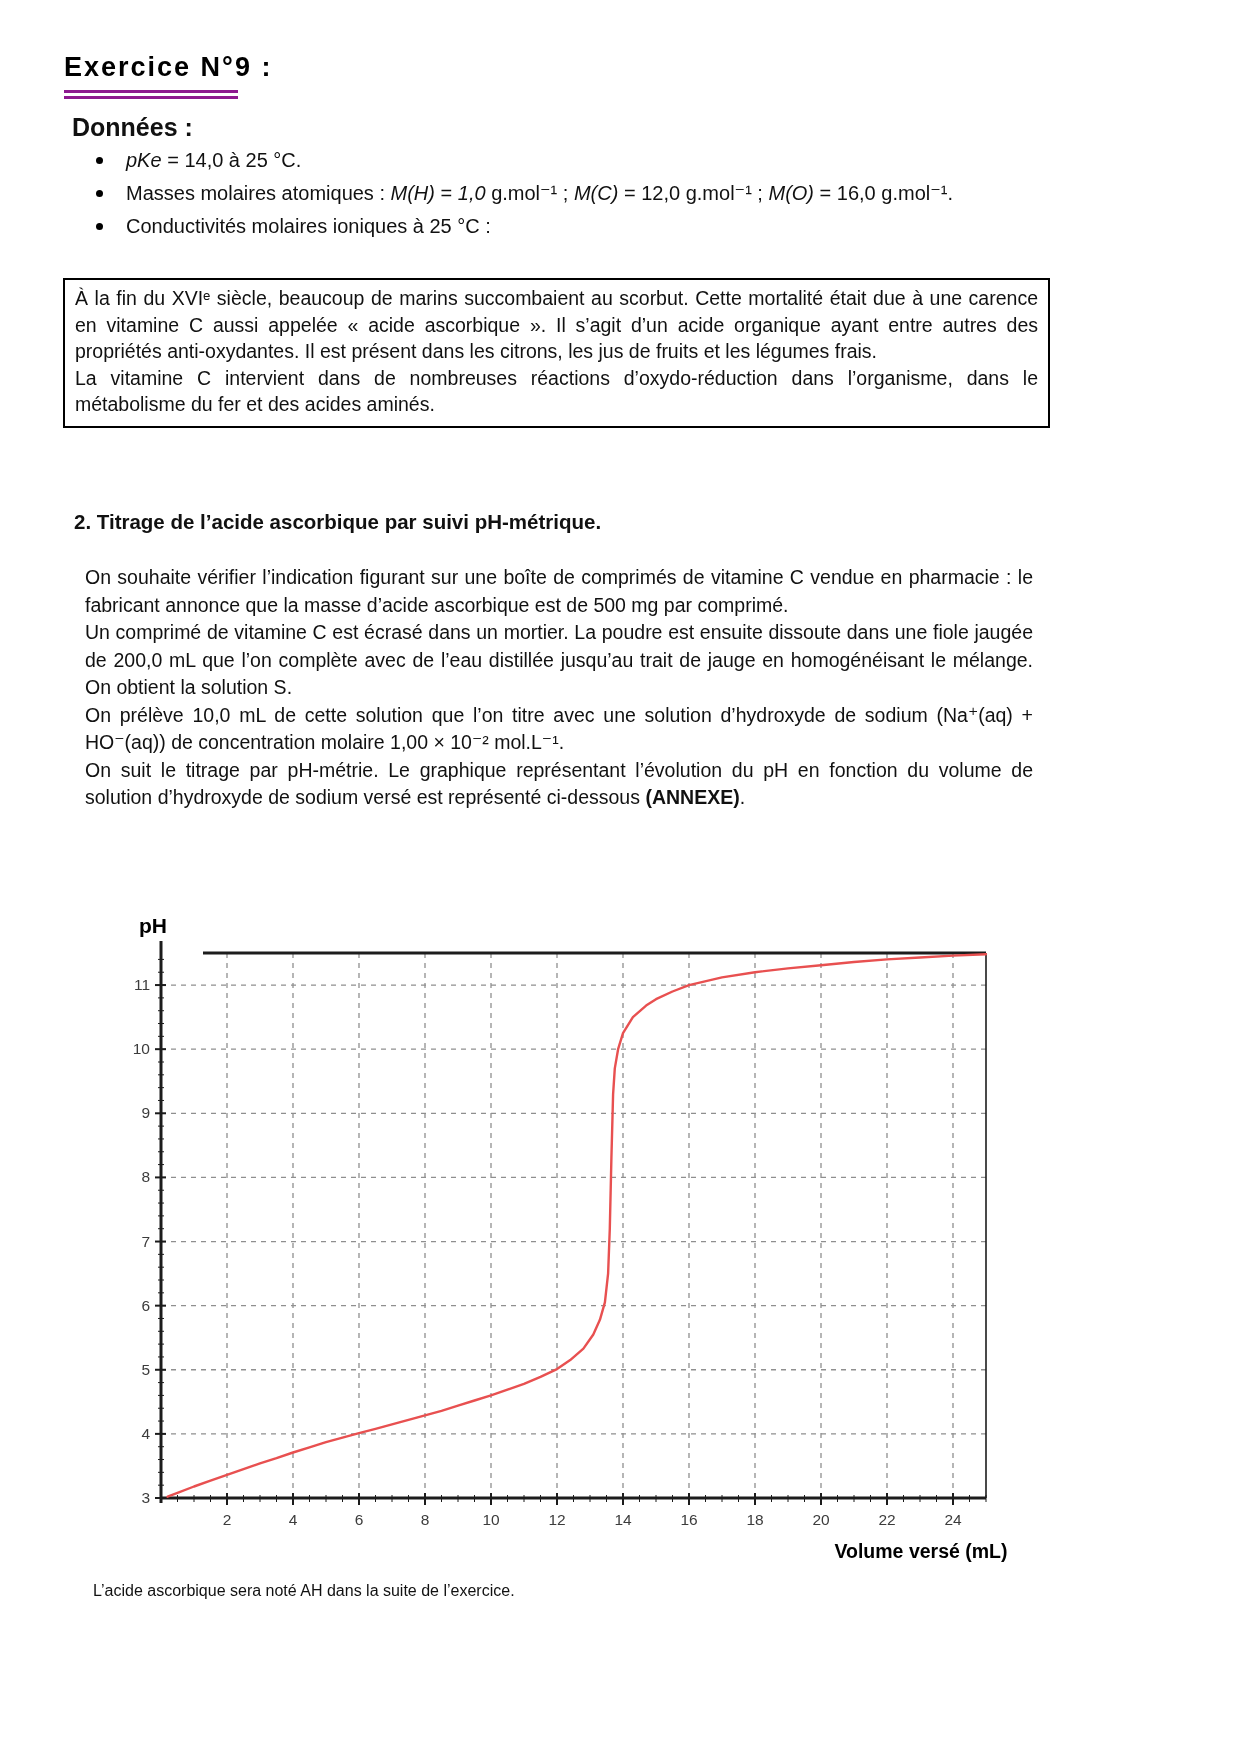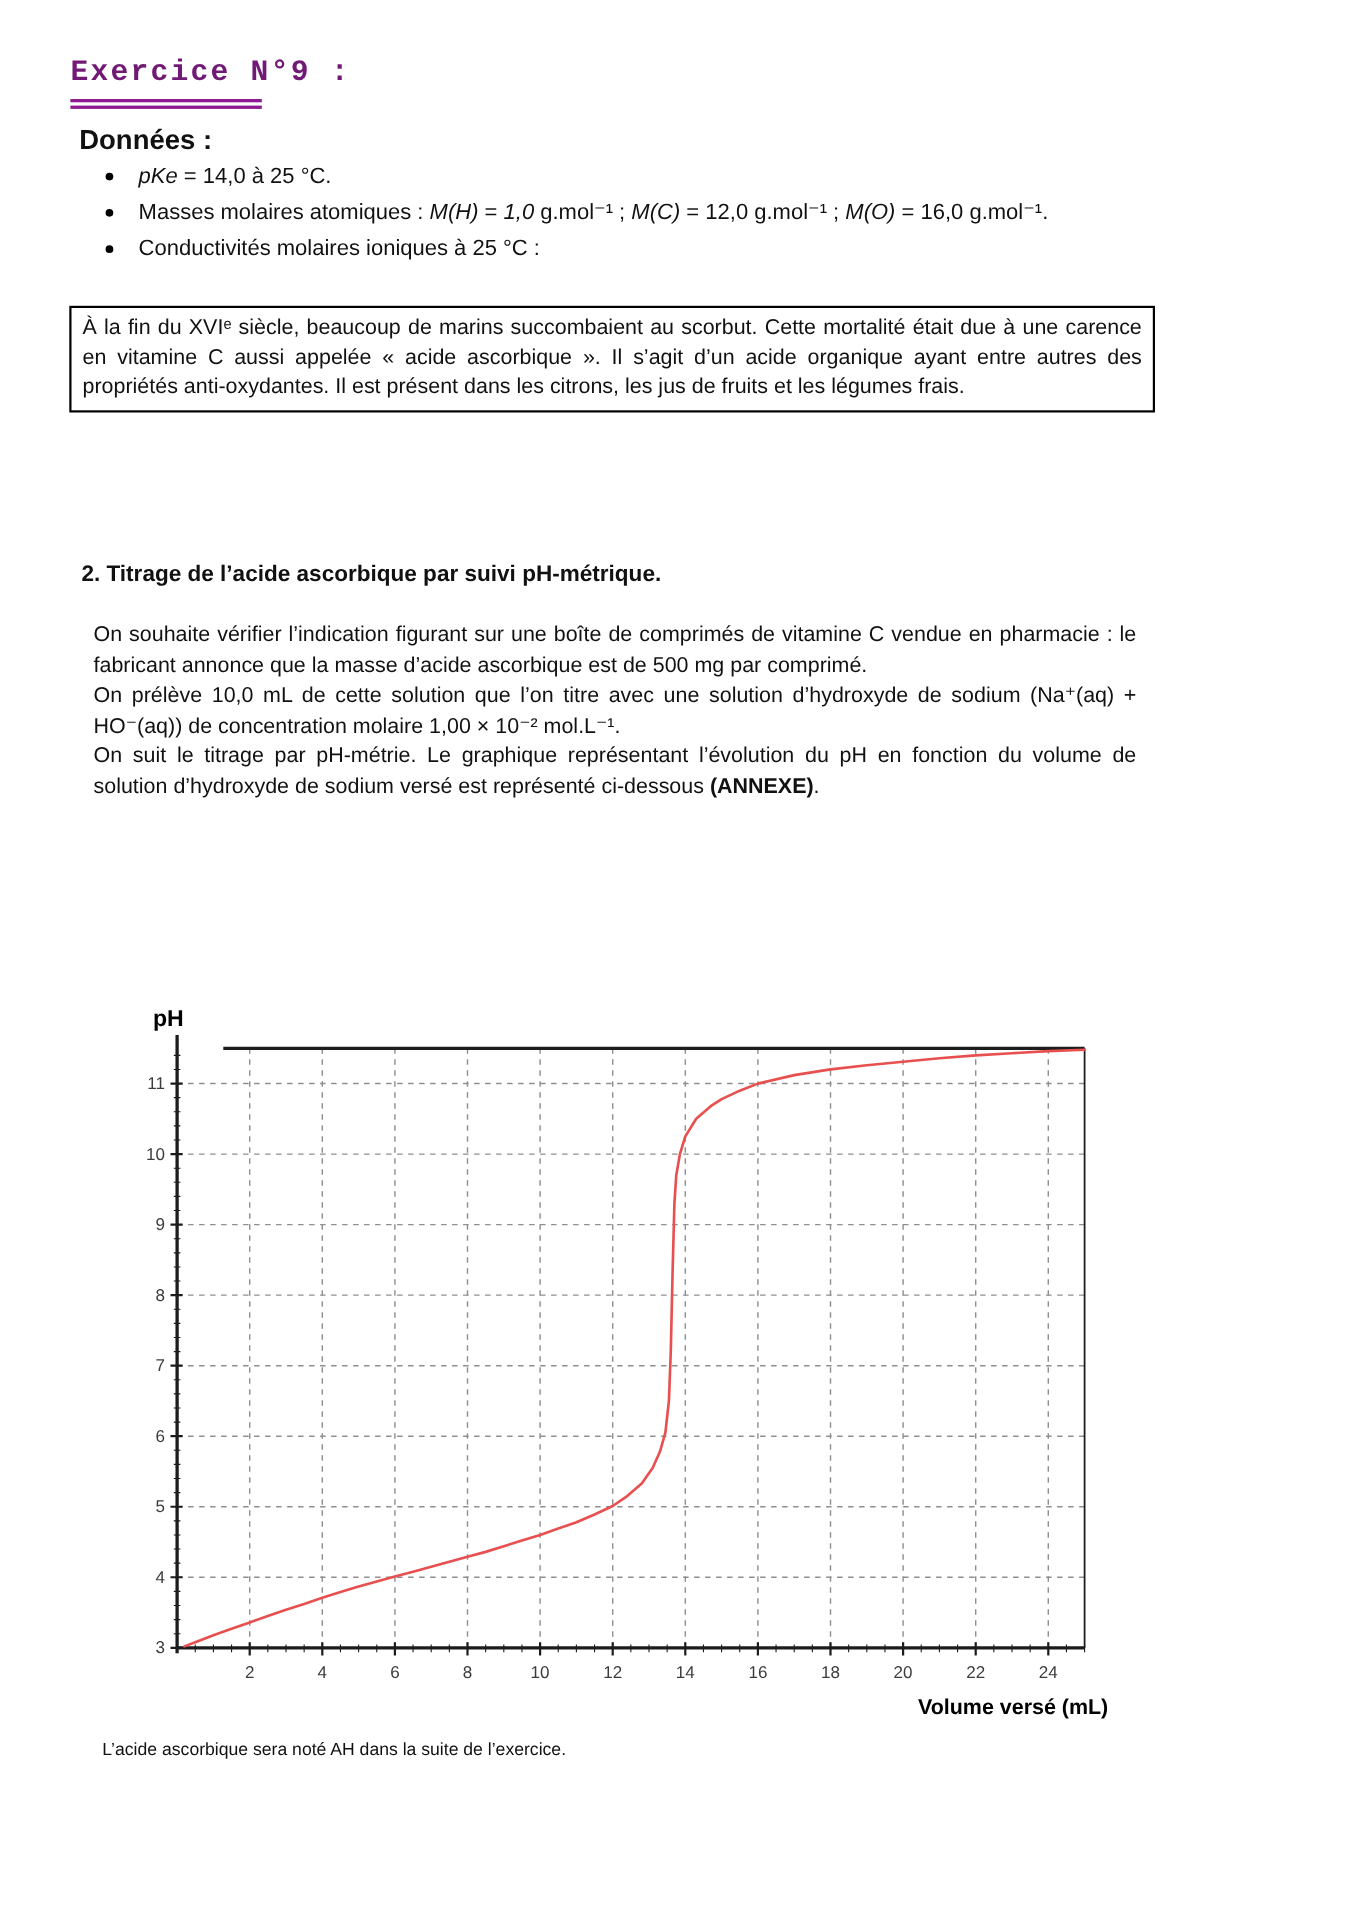--- a/index.html
+++ b/index.html
@@ -9,23 +9,23 @@
     margin:0 auto;
     background:#ffffff;
     font-family:"Liberation Sans","DejaVu Sans",sans-serif;
     color:#111;
     overflow:hidden;
   }
   .abs{position:absolute;}
   
   .exo-title{
     left:64px;top:52px;
-    font-family:Liberation Mono, monospace;
+    font-family:Liberation Sans, sans-serif;
     font-size:27px;font-weight:700;letter-spacing:2px;
-    color:#701a75;
+    color:#000000;
     text-align:center;
   }
   .exo-underline{
     left:64px;top:90px;width:174px;height:3px;
     border-top:3px solid #8d1a8f;border-bottom:3px solid #8d1a8f;
   }
   
   .donnees-heading{
     left:72px;top:113px;
     font-size:25px;font-weight:700;
@@ -86,26 +86,28 @@
     </div>
     <div class="donnees-item">
       <span class="bullet-dot"></span>
       <span>Conductivités molaires ioniques à 25 °C :</span>
     </div>
   </div>
 
 
   <div class="abs infobox">
     <p>À la fin du XVIᵉ siècle, beaucoup de marins succombaient au scorbut. Cette mortalité était due à une carence en vitamine C aussi appelée « acide ascorbique ». Il s’agit d’un acide organique ayant entre autres des propriétés anti-oxydantes. Il est présent dans les citrons, les jus de fruits et les légumes frais.</p>
+    <p>La vitamine C intervient dans de nombreuses réactions d’oxydo-réduction dans l’organisme, dans le métabolisme du fer et des acides aminés.</p>
   </div>
 
   <div class="abs section-heading">2. Titrage de l’acide ascorbique par suivi pH-métrique.</div>
 
   <div class="abs section-body">
     <p>On souhaite vérifier l’indication figurant sur une boîte de comprimés de vitamine C vendue en pharmacie : le fabricant annonce que la masse d’acide ascorbique est de 500 mg par comprimé.</p>
+    <p>Un comprimé de vitamine C est écrasé dans un mortier. La poudre est ensuite dissoute dans une fiole jaugée de 200,0 mL que l’on complète avec de l’eau distillée jusqu’au trait de jauge en homogénéisant le mélange. On obtient la solution S.</p>
     <p>On prélève 10,0 mL de cette solution que l’on titre avec une solution d’hydroxyde de sodium (Na⁺(aq) + HO⁻(aq)) de concentration molaire 1,00 × 10⁻² mol.L⁻¹.</p>
     <p><span>On suit le titrage par pH-métrie. Le graphique représentant l’évolution du pH en fonction du volume de solution d’hydroxyde de sodium versé est représenté ci-dessous </span><span class="b">(ANNEXE)</span><span>.</span></p>
   </div>
 
   <svg class="abs chart-svg" viewBox="0 0 900 660" xmlns="http://www.w3.org/2000/svg" aria-label="Courbe de titrage">
       <line x1="109" y1="37" x2="109" y2="582" stroke="#8f8f8f" stroke-width="1.3" stroke-dasharray="5 5"></line>
       <line x1="175" y1="37" x2="175" y2="582" stroke="#8f8f8f" stroke-width="1.3" stroke-dasharray="5 5"></line>
       <line x1="241" y1="37" x2="241" y2="582" stroke="#8f8f8f" stroke-width="1.3" stroke-dasharray="5 5"></line>
       <line x1="307" y1="37" x2="307" y2="582" stroke="#8f8f8f" stroke-width="1.3" stroke-dasharray="5 5"></line>
       <line x1="373" y1="37" x2="373" y2="582" stroke="#8f8f8f" stroke-width="1.3" stroke-dasharray="5 5"></line>

